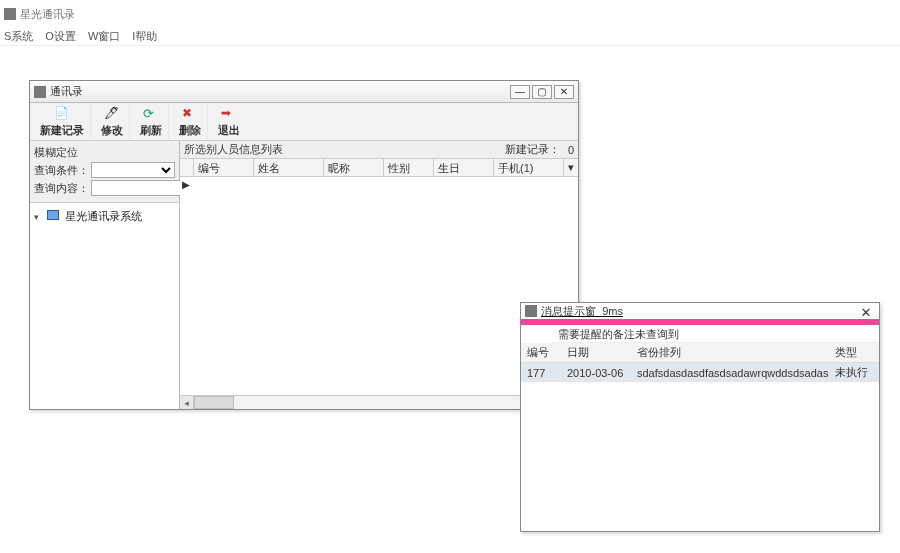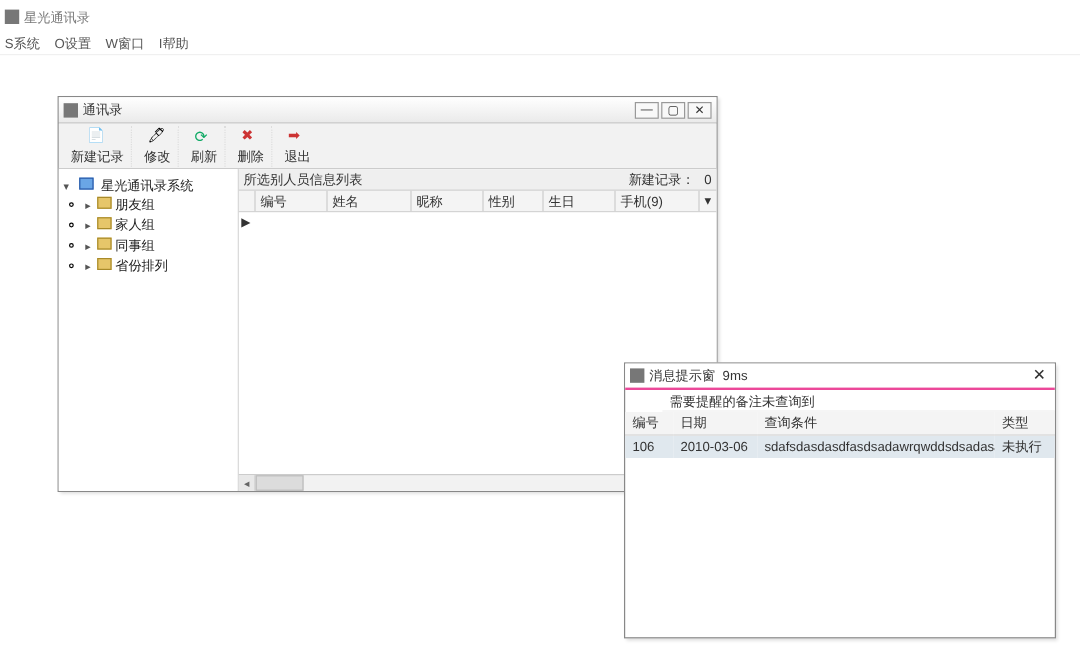--- a/index.html
+++ b/index.html
@@ -13,27 +13,27 @@
   .menubar span { color: #555; cursor: default; }
 
   
   .win { position: absolute; border: 1px solid #888; background: #f6f6f6; box-shadow: 2px 2px 3px rgba(0,0,0,0.15); }
   .win-title { height: 22px; background: linear-gradient(#fff,#eaeaea); border-bottom: 1px solid #bbb; display: flex; align-items: center; padding: 0 4px; gap: 4px; }
   .win-title .t-icon { width: 12px; height: 12px; background: #777; }
   .win-title .t-text { flex: 1; color: #333; }
   .win-ctrls { display: flex; gap: 2px; }
   .win-ctrls .ctrl { width: 20px; height: 14px; border: 1px solid #999; background: #f8f8f8; display: flex; align-items: center; justify-content: center; font-size: 10px; color: #333; }
 
-  .contacts { left: 48px; top: 80px; width: 550px; height: 330px; }
+  .contacts { left: 29px; top: 80px; width: 550px; height: 330px; }
 
   .toolbar { height: 38px; background: #f2f2f2; border-bottom: 1px solid #ccc; display: flex; gap: 4px; padding: 2px 4px; align-items: flex-start; }
   .tool { display: flex; flex-direction: column; align-items: center; justify-content: flex-start; padding: 1px 6px; gap: 1px; border-right: 1px dotted #ddd; cursor: default; }
   .tool:last-child { border-right: none; }
   .tool .ticon { width: 16px; height: 16px; display: inline-block; }
-  .tool .tlabel { color: #333; font-size: 11px; white-space: nowrap; }
+  .tool .tlabel { color: #333; font-size: 11px; white-space: nowrap; font-weight: bold; }
 
   .body-split { display: flex; height: calc(100% - 22px - 38px); }
   .left-pane { width: 150px; border-right: 1px solid #bbb; background: #fff; display: flex; flex-direction: column; }
   .right-pane { flex: 1; background: #fff; display: flex; flex-direction: column; }
 
   .search-box { padding: 4px; background: #efefef; border-bottom: 1px solid #ccc; }
   .search-row { display: flex; align-items: center; gap: 2px; margin-bottom: 2px; }
   .search-row label { color: #333; white-space: nowrap; }
   .search-row select, .search-row input { flex: 1; height: 16px; border: 1px solid #aaa; background: #fff; font-size: 11px; }
   .search-row .sbtn { width: 18px; height: 16px; border: 1px solid #aaa; background: #fafafa; display:flex; align-items:center; justify-content:center; }
@@ -63,21 +63,21 @@
   .hscroll .sbtn { width: 14px; height: 100%; border-right: 1px solid #ccc; background: #e8e8e8; display:flex;align-items:center;justify-content:center;font-size:9px;color:#666; }
   .hscroll .sbtn.r { border-right:none; border-left:1px solid #ccc; }
   .hscroll .strack { flex: 1; position: relative; }
   .hscroll .sthumb { position:absolute; left:0; top:0; height:100%; width:40px; background:#dcdcdc; border:1px solid #bbb; }
 
   
   .popup { left: 520px; top: 302px; width: 360px; height: 230px; background:#fff; }
   .popup .win-title { background: #fff; }
   .popup .win-title .t-text { color: #333; }
   .popup .close-x { position:absolute; right:6px; top:3px; width:14px; height:14px; font-size:13px; line-height:13px; text-align:center; color:#333; }
-  .popup .win-title { border-bottom: 2px solid #ec4899; height: 22px; }
+  .popup .win-title { border-bottom: 6px solid #ec4899; height: 22px; text-decoration: underline; }
 
   .popup-sub { height: 18px; background: #fff; border-bottom: 1px solid #eee; padding: 2px 6px; color: #333; margin-left: 31px; }
   .ptable { width: 100%; border-collapse: collapse; }
   .ptable th, .ptable td { text-align: left; padding: 2px 6px; font-weight: normal; color: #333; white-space: nowrap; overflow: hidden; }
   .ptable th { background: #f4f4f4; border-bottom: 1px solid #ddd; }
   .ptable tr.alt { background: #e0e8ee; }
 
   
   .ico-new::before   { content: "📄"; font-size: 12px; }
   .ico-edit::before  { content: "🖊"; font-size: 12px; }
@@ -130,52 +130,62 @@
       <span class="tlabel">删除</span>
     </div>
     <div class="tool">
       <span class="ticon ico-exit"></span>
       <span class="tlabel">退出</span>
     </div>
   </div>
 
   <div class="body-split">
     <div class="left-pane">
+      <div class="search-box">
+        <div class="search-row">
+          <label>模糊定位</label>
+        </div>
+        <div class="search-row">
+          <label>查询条件：</label>
+          <select></select>
+        </div>
+        <div class="search-row">
+          <label>查询内容：</label>
+          <input type="text" value="" style="">
+          <span class="sbtn">
+              <span class="ico-search"></span>
+            </span>
+        </div>
+      </div>
       <div class="tree">
         <ul class="tree-root">
           <li>
             <span class="caret">▾</span>
             <span class="rooticon"></span>
             <span class="lbl">星光通讯录系统</span>
-            <ul class="tree-children">
-              <li><span class="caret">▸</span><span class="ficon"></span><span class="lbl">朋友组</span></li>
-              <li><span class="caret">▸</span><span class="ficon"></span><span class="lbl">家人组</span></li>
-              <li><span class="caret">▸</span><span class="ficon"></span><span class="lbl">同事组</span></li>
-              <li><span class="caret">▸</span><span class="ficon"></span><span class="lbl">省份排列</span></li>
-            </ul>
           </li>
         </ul>
       </div>
     </div>
 
     <div class="right-pane">
       <div class="grid-head">
         <span class="ghlabel">所选别人员信息列表</span>
         <span style="flex:1"></span>
         <span class="ghcount">新建记录：</span>
         <span class="ghcount">0</span>
       </div>
       <div class="grid-cols">
         <div class="gcol" style="width:14px"></div>
         <div class="gcol" style="width:60px">编号</div>
         <div class="gcol" style="width:70px">姓名</div>
         <div class="gcol" style="width:60px">昵称</div>
         <div class="gcol" style="width:50px">性别</div>
         <div class="gcol" style="width:60px">生日</div>
-        <div class="gcol" style="flex:1">手机(9)</div>
+        <div class="gcol" style="flex:1">手机(1)</div>
         <div class="gcol" style="width:14px">▾</div>
       </div>
       <div class="grid-body">
         <span class="grid-arrow">▶</span>
       </div>
       <div class="hscroll">
         <span class="sbtn">◂</span>
         <div class="strack">
             <div class="sthumb"></div>
           </div>
@@ -193,26 +203,26 @@
       &nbsp;<span>9ms</span>
     </span>
     <span class="close-x">✕</span>
   </div>
   <div class="popup-sub">需要提醒的备注未查询到</div>
   <table class="ptable">
     <thead>
       <tr>
         <th style="width:40px">编号</th>
         <th style="width:70px">日期</th>
-        <th>查询条件</th>
+        <th>省份排列</th>
         <th style="width:50px">类型</th>
       </tr>
     </thead>
     <tbody>
       <tr class="alt">
-        <td>106</td>
+        <td>177</td>
         <td>2010-03-06</td>
         <td style="max-width:180px">sdafsdasdasdfasdsadawrqwddsdsadasadsad</td>
         <td>未执行</td>
       </tr>
     </tbody>
   </table>
 </div>
 
 </body></html>

